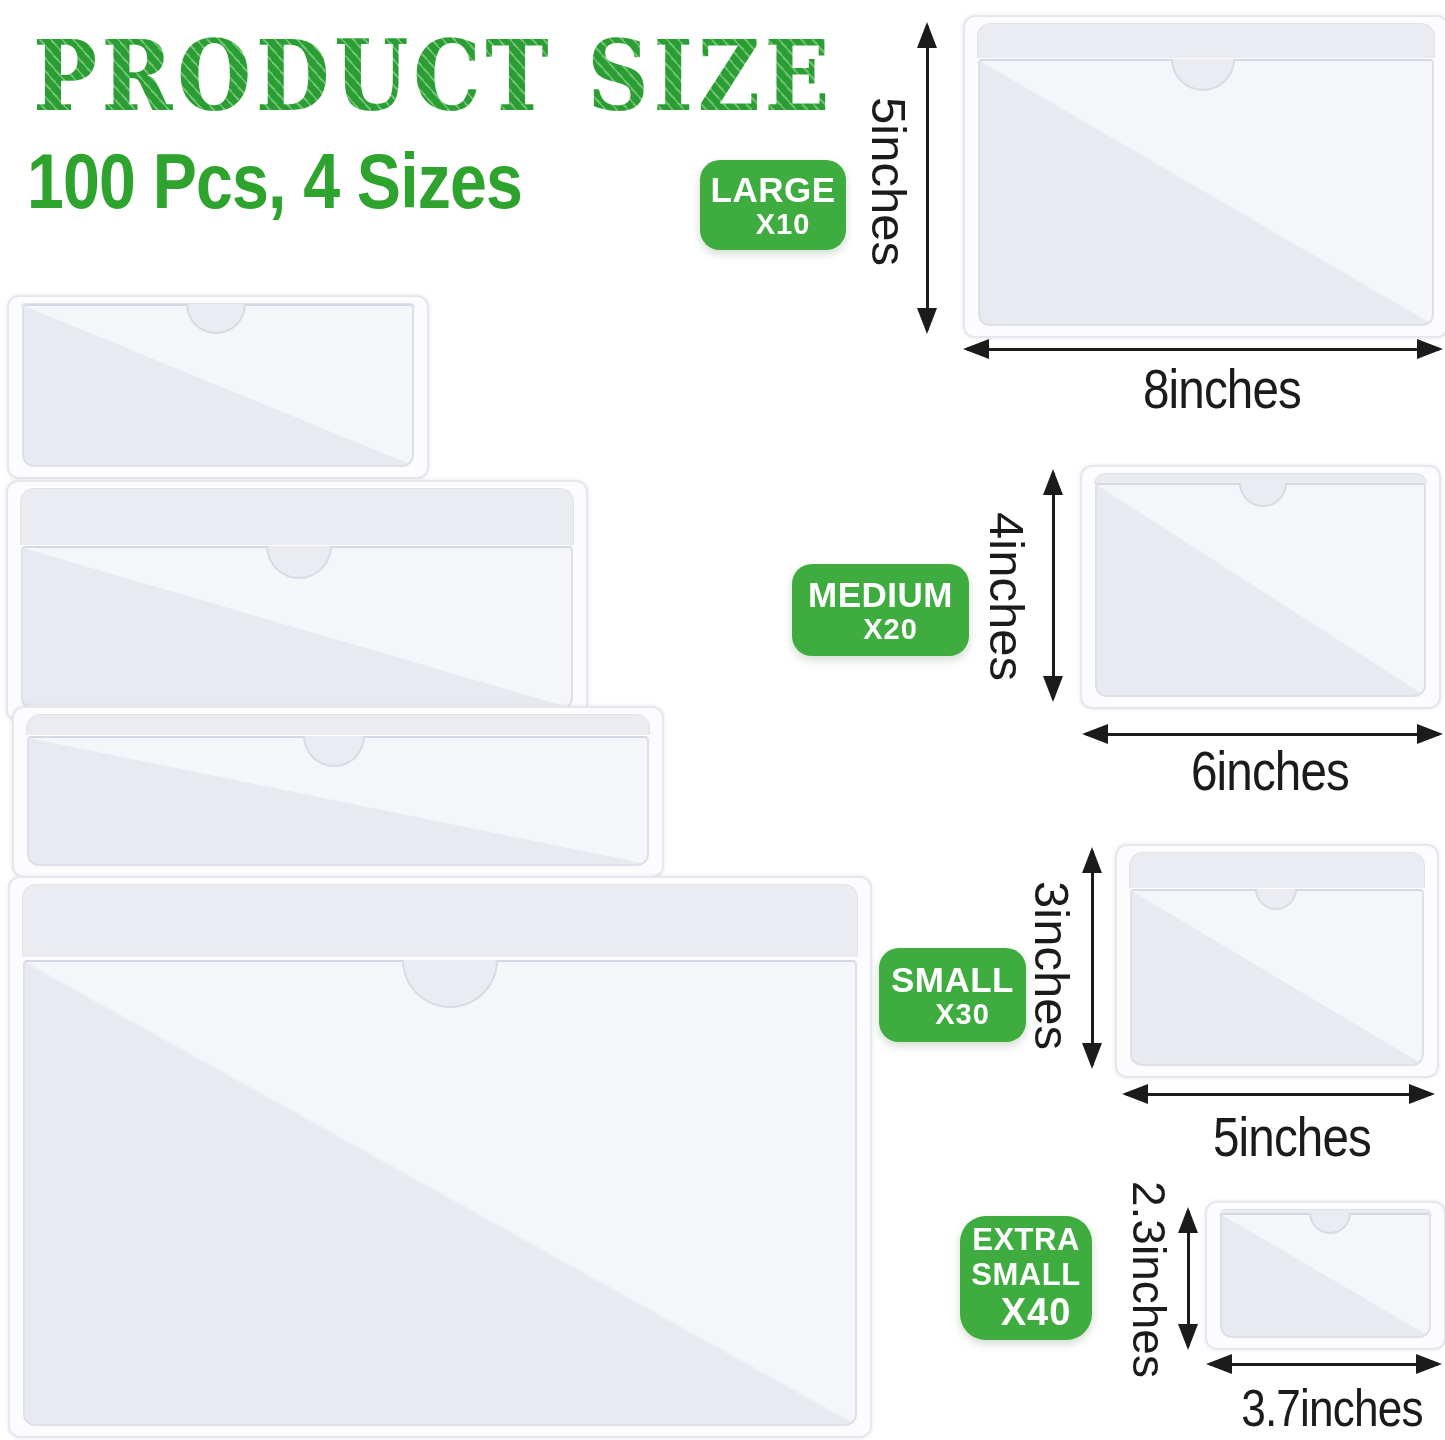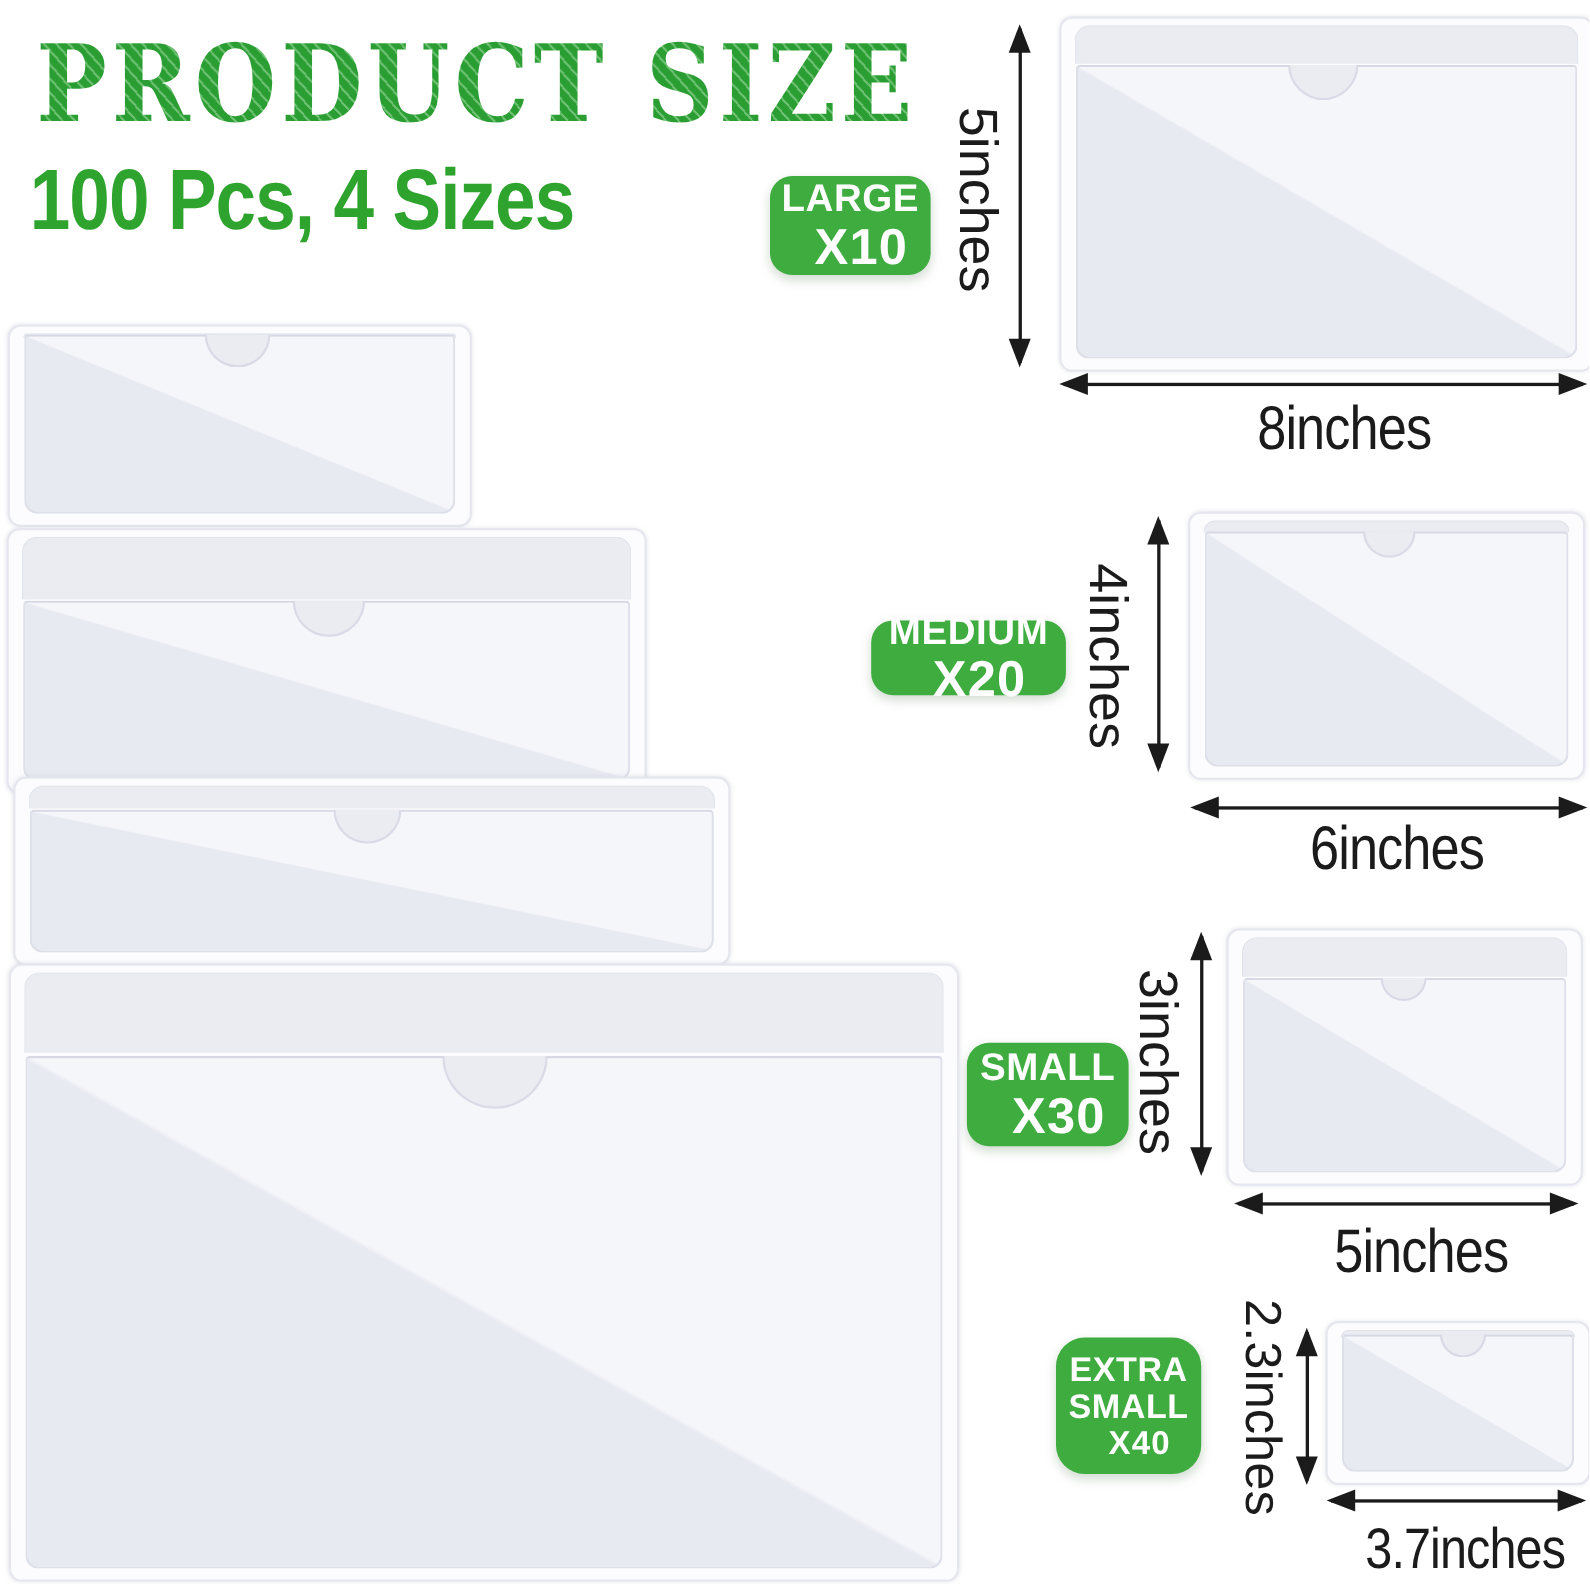--- a/index.html
+++ b/index.html
@@ -106,27 +106,27 @@
   .hdim-4 {left:1132px; top:1366px; font-size:52px;}
 
   
   .badge {
     position:absolute; background:var(--badge); color:#ffffff;
     border-radius:20px; display:flex; flex-direction:column;
     justify-content:center; align-items:center;
     font-weight:bold; box-shadow:0 4px 10px rgba(90,125,90,.28);
   }
   .badge-line  { font-size:35px; line-height:1.12; letter-spacing:.5px; }
-  .badge-count { font-size:46px; line-height:1.05; letter-spacing:1px; transform:translateX(10px); }
+  .badge-count { font-size:29px; line-height:1.05; letter-spacing:1px; transform:translateX(10px); }
   .badge-1 {left:700px; top:148px;  width:146px; height:90px;}
-  .badge-2 {left:792px; top:552px;  width:177px; height:68px;}
+  .badge-2 {left:792px; top:552px;  width:177px; height:92px;}
   .badge-3 {left:879px; top:936px;  width:147px; height:94px;}
   .badge-4 {left:960px; top:1204px; width:132px; height:124px; border-radius:26px;}
   .badge-4 .badge-line  { font-size:31px; }
-  .badge-4 .badge-count { font-size:30px; }
+  .badge-4 .badge-count { font-size:38px; }
 </style>
 </head>
 <body>
 
 <div id="canvas">
 
   <h1 id="title">PRODUCT SIZE</h1>
   <div id="subtitle">100 Pcs, 4 Sizes</div>
 
   <div class="pocket pk-l1">

